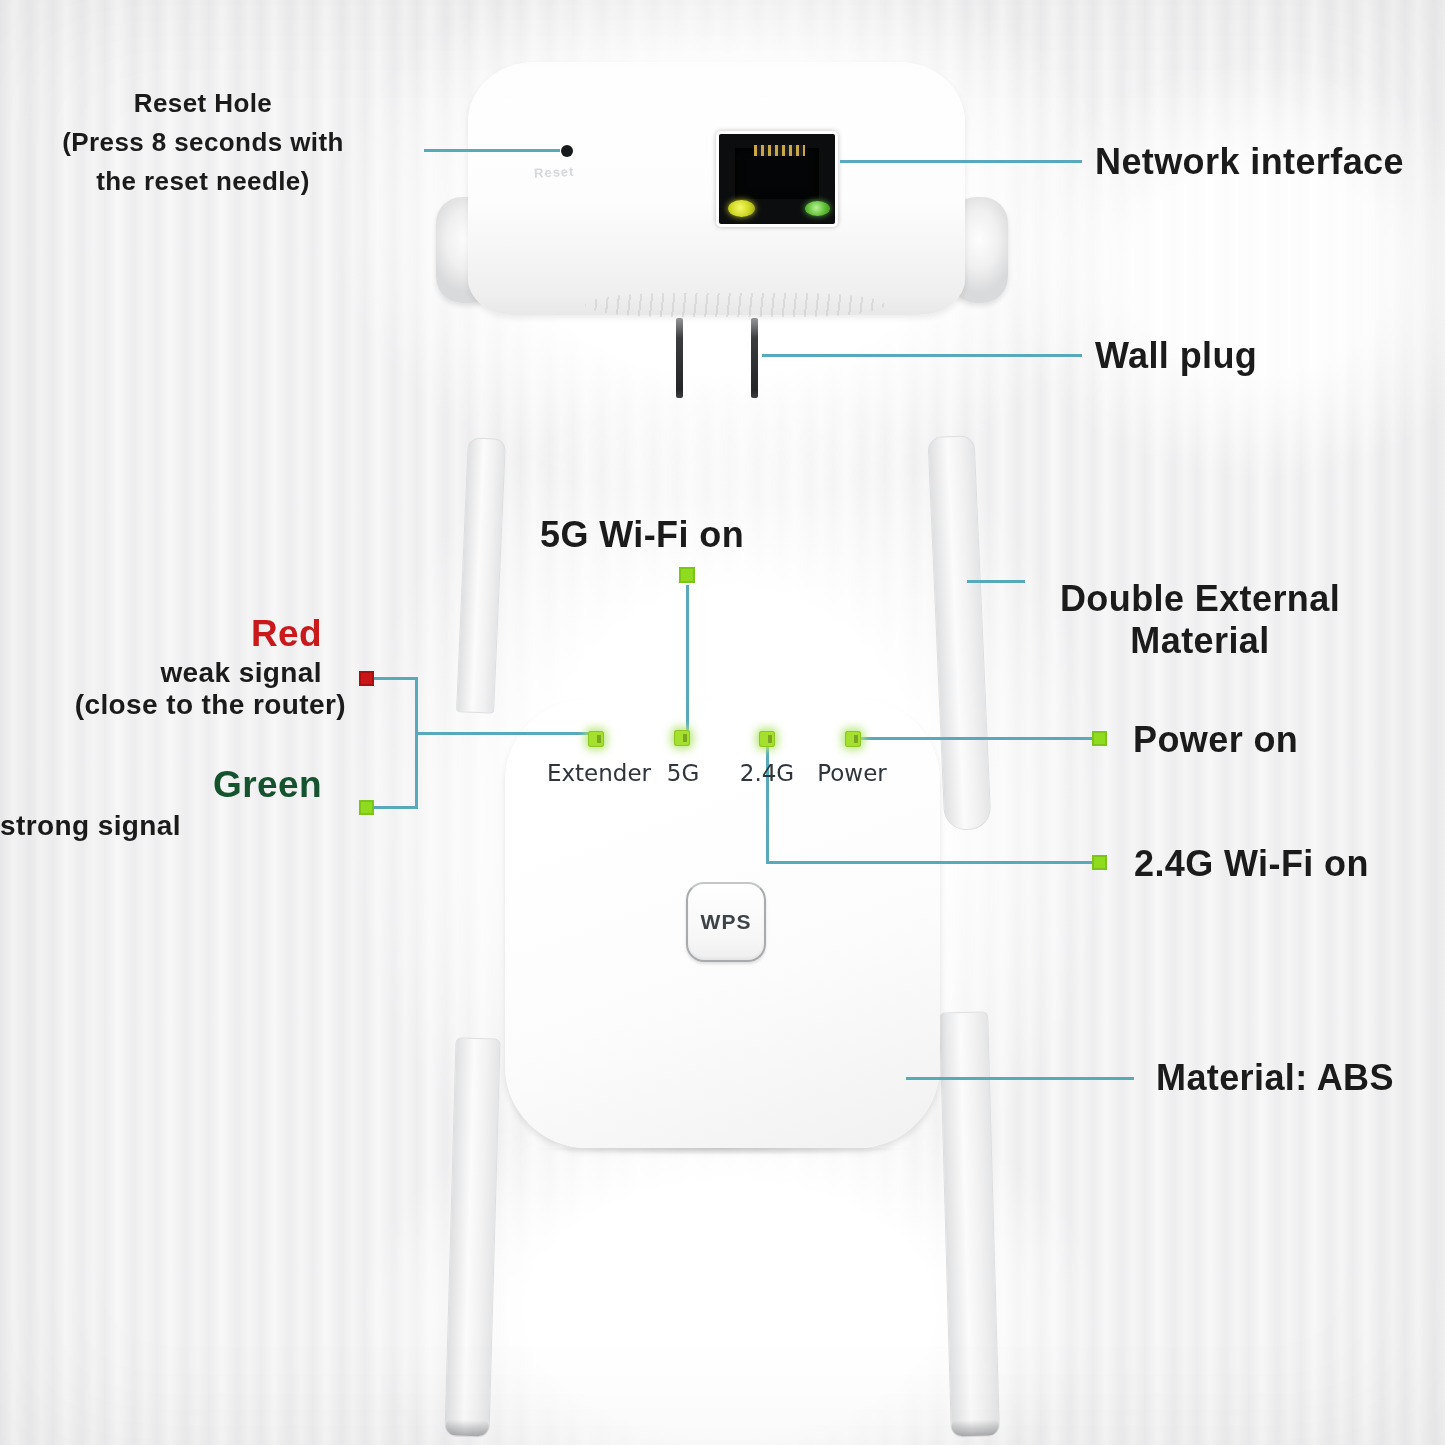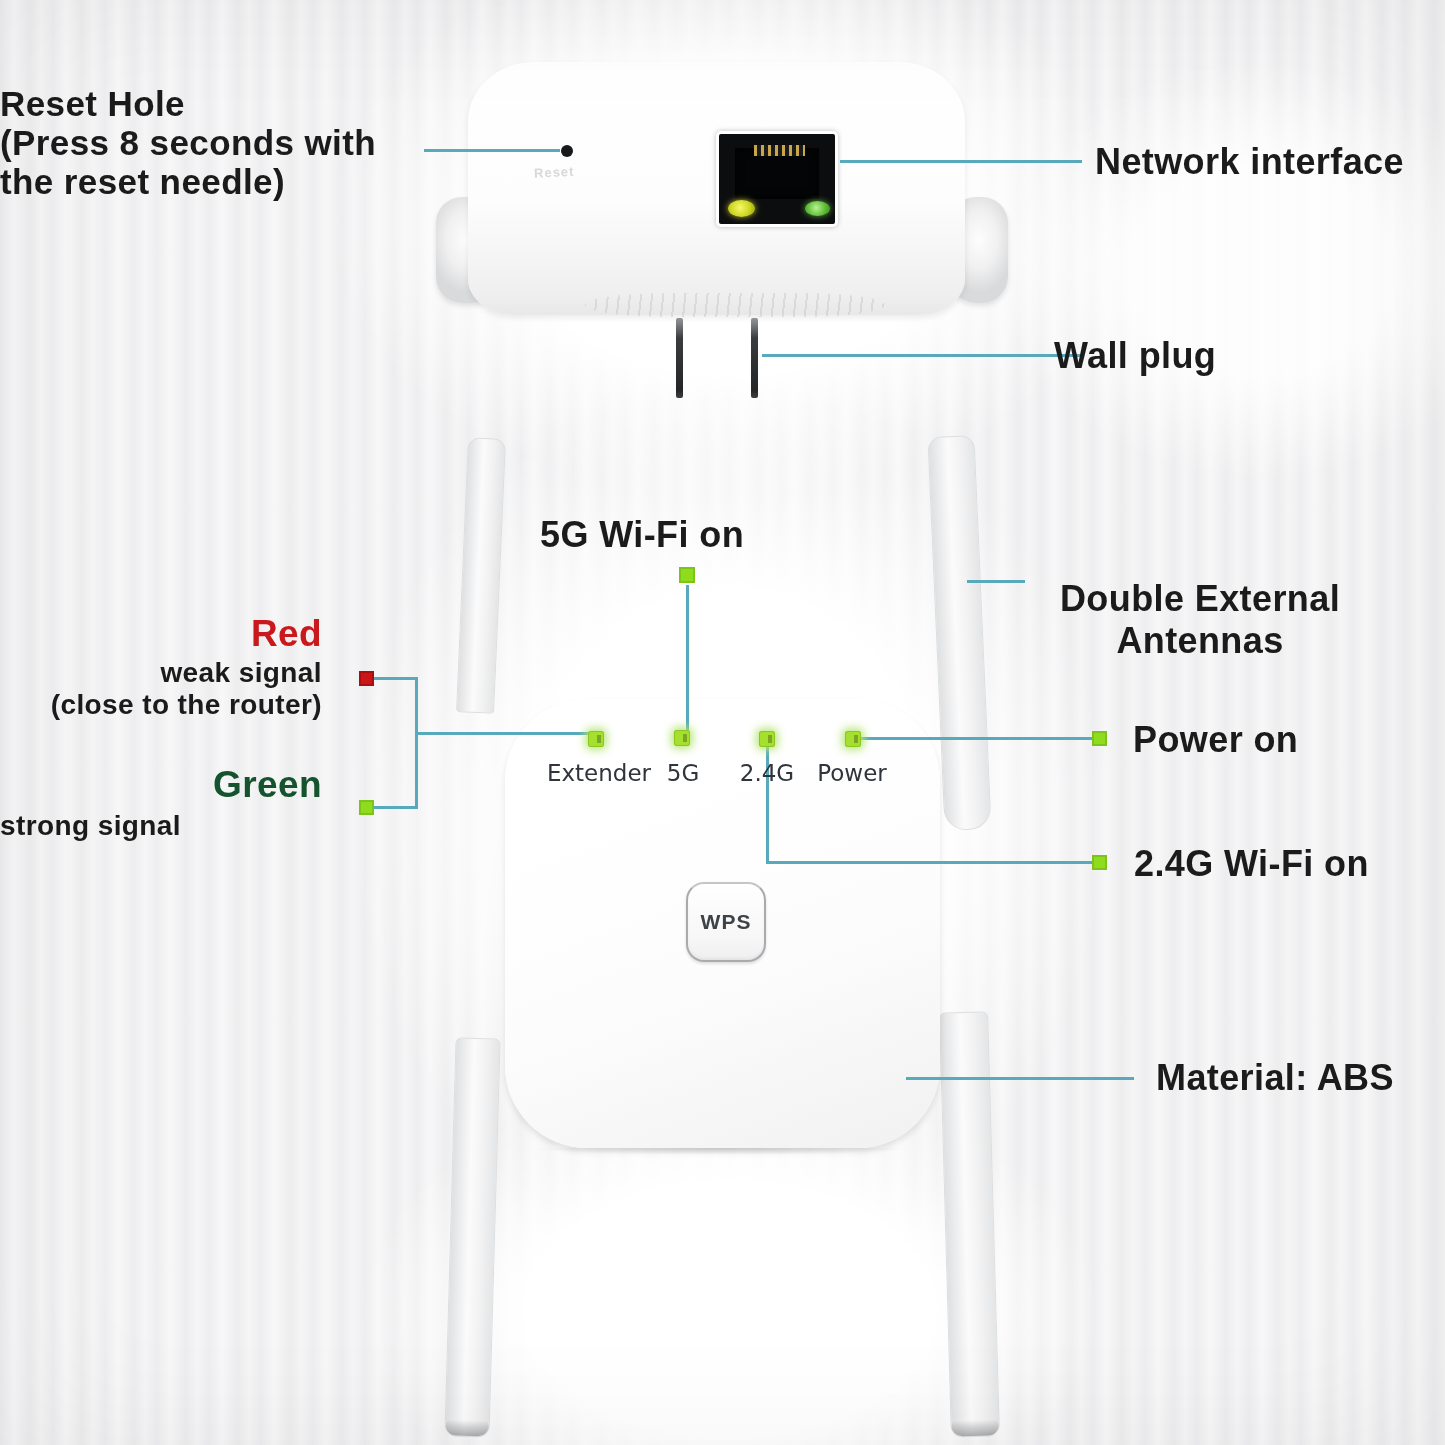--- a/index.html
+++ b/index.html
@@ -157,43 +157,43 @@
   <div class="sq sq-green" style="left:1092px;top:731px;"></div>
 
   <div class="line" style="left:766px;top:747px;width:3px;height:117px;"></div>
   <div class="line" style="left:766px;top:861px;width:326px;height:3px;"></div>
   <div class="sq sq-green" style="left:1092px;top:855px;"></div>
 
   <div class="line" style="left:967px;top:580px;width:58px;height:3px;"></div>
 
   <div class="line" style="left:906px;top:1077px;width:228px;height:3px;"></div>
 
-  <div class="lbl" style="left:0;top:84px;width:406px;text-align:left;font-size:35px;line-height:39px;white-space:normal;">
+  <div class="lbl" style="left:0;top:84px;width:406px;text-align:center;font-size:26px;line-height:39px;white-space:normal;">
     <div>Reset Hole</div>
     <div>(Press 8 seconds with</div>
     <div>the reset needle)</div>
   </div>
 
   <div class="lbl" style="left:1095px;top:141px;">Network interface</div>
 
-  <div class="lbl" style="left:1054px;top:335px;">Wall plug</div>
+  <div class="lbl" style="left:1095px;top:335px;">Wall plug</div>
 
   <div class="lbl" style="left:540px;top:514px;width:300px;">5G Wi-Fi on</div>
 
   <div class="lbl" style="left:1028px;top:538px;width:344px;text-align:center;line-height:42px;white-space:normal;margin-top:40px;">
     <div>Double External</div>
-    <div>Antennas</div>
+    <div>Material</div>
   </div>
 
   <div class="lbl" style="left:1133px;top:719px;">Power on</div>
 
   <div class="lbl" style="left:1134px;top:843px;">2.4G Wi-Fi on</div>
 
   <div class="lbl" style="left:1156px;top:1057px;">Material: ABS</div>
 
   <div class="lbl" style="left:0;top:613px;width:322px;text-align:right;font-size:37px;color:#c9191c;">Red</div>
   <div class="lbl lbl-sub" style="left:0;top:657px;width:322px;text-align:right;">weak signal</div>
-  <div class="lbl lbl-sub" style="left:0;top:689px;width:322px;text-align:right;">(close to the router)</div>
+  <div class="lbl lbl-sub" style="left:0;top:689px;width:322px;text-align:right;padding-left:24px;">(close to the router)</div>
   <div class="lbl" style="left:0;top:764px;width:322px;text-align:right;font-size:37px;color:#14532d;">Green</div>
   <div class="lbl lbl-sub" style="left:0;top:810px;width:322px;text-align:left;">strong signal</div>
 
   <div class="vignette"></div>
 </div>
 
 </body></html>

